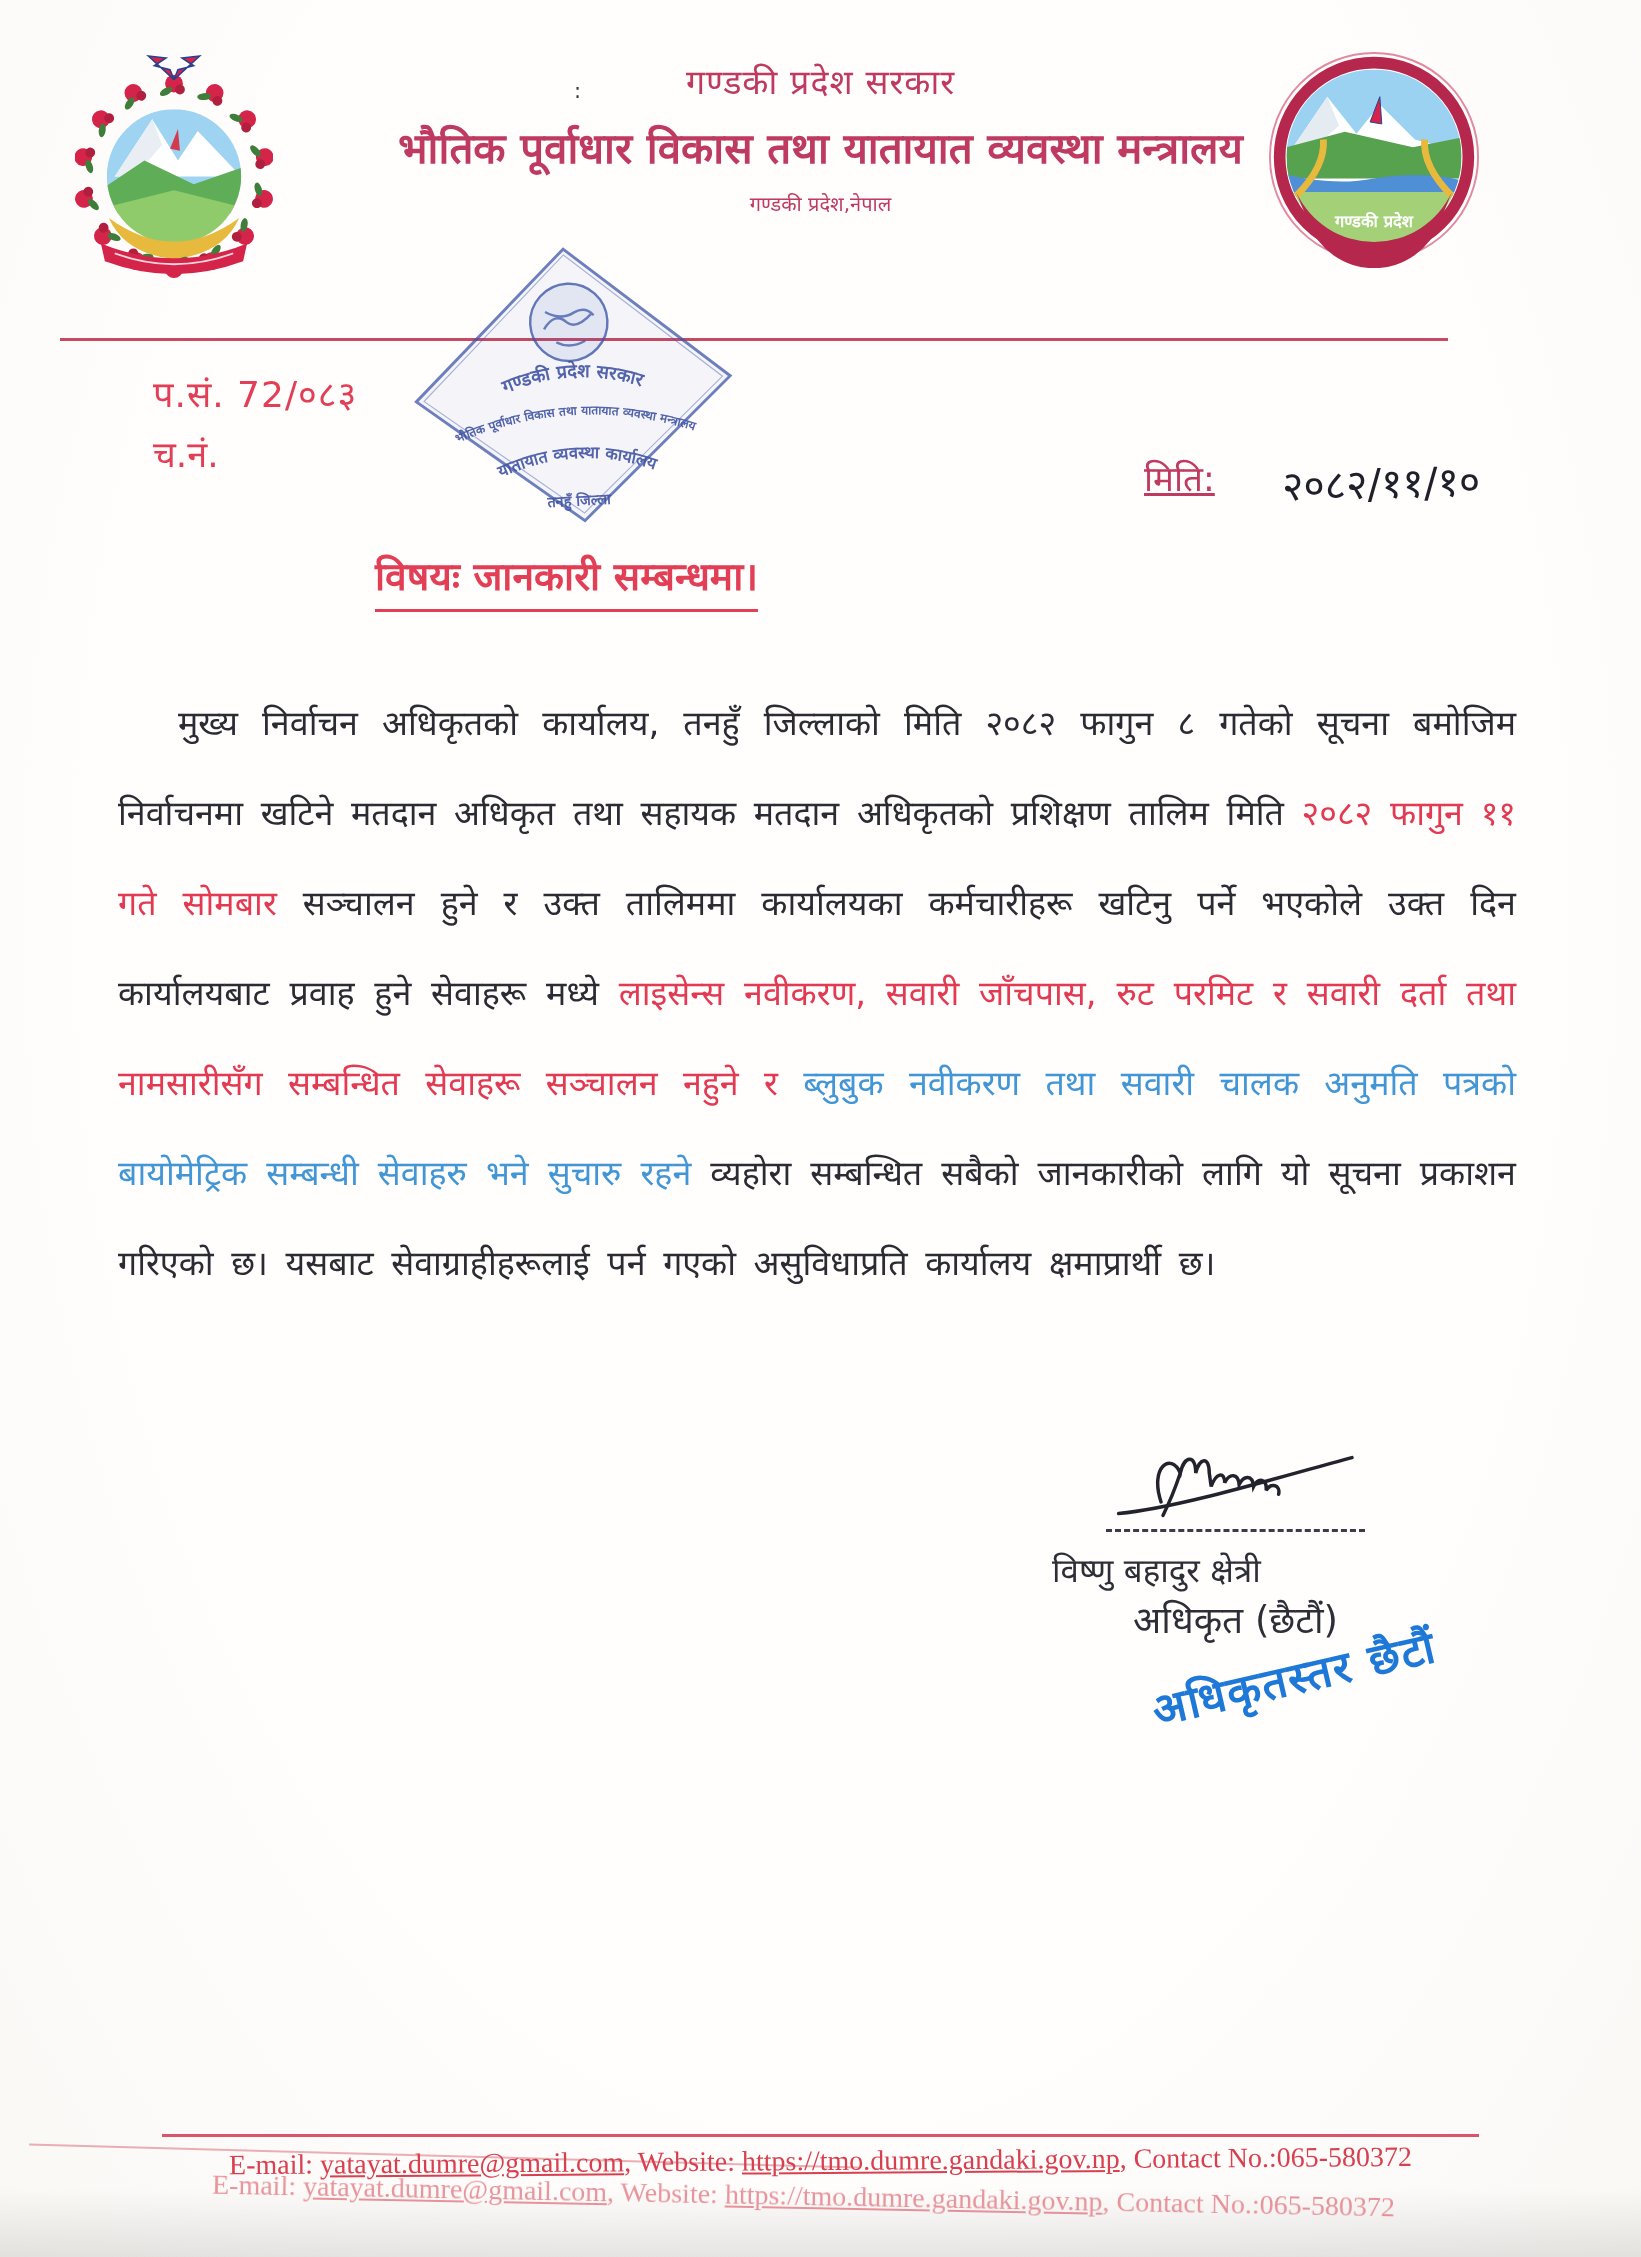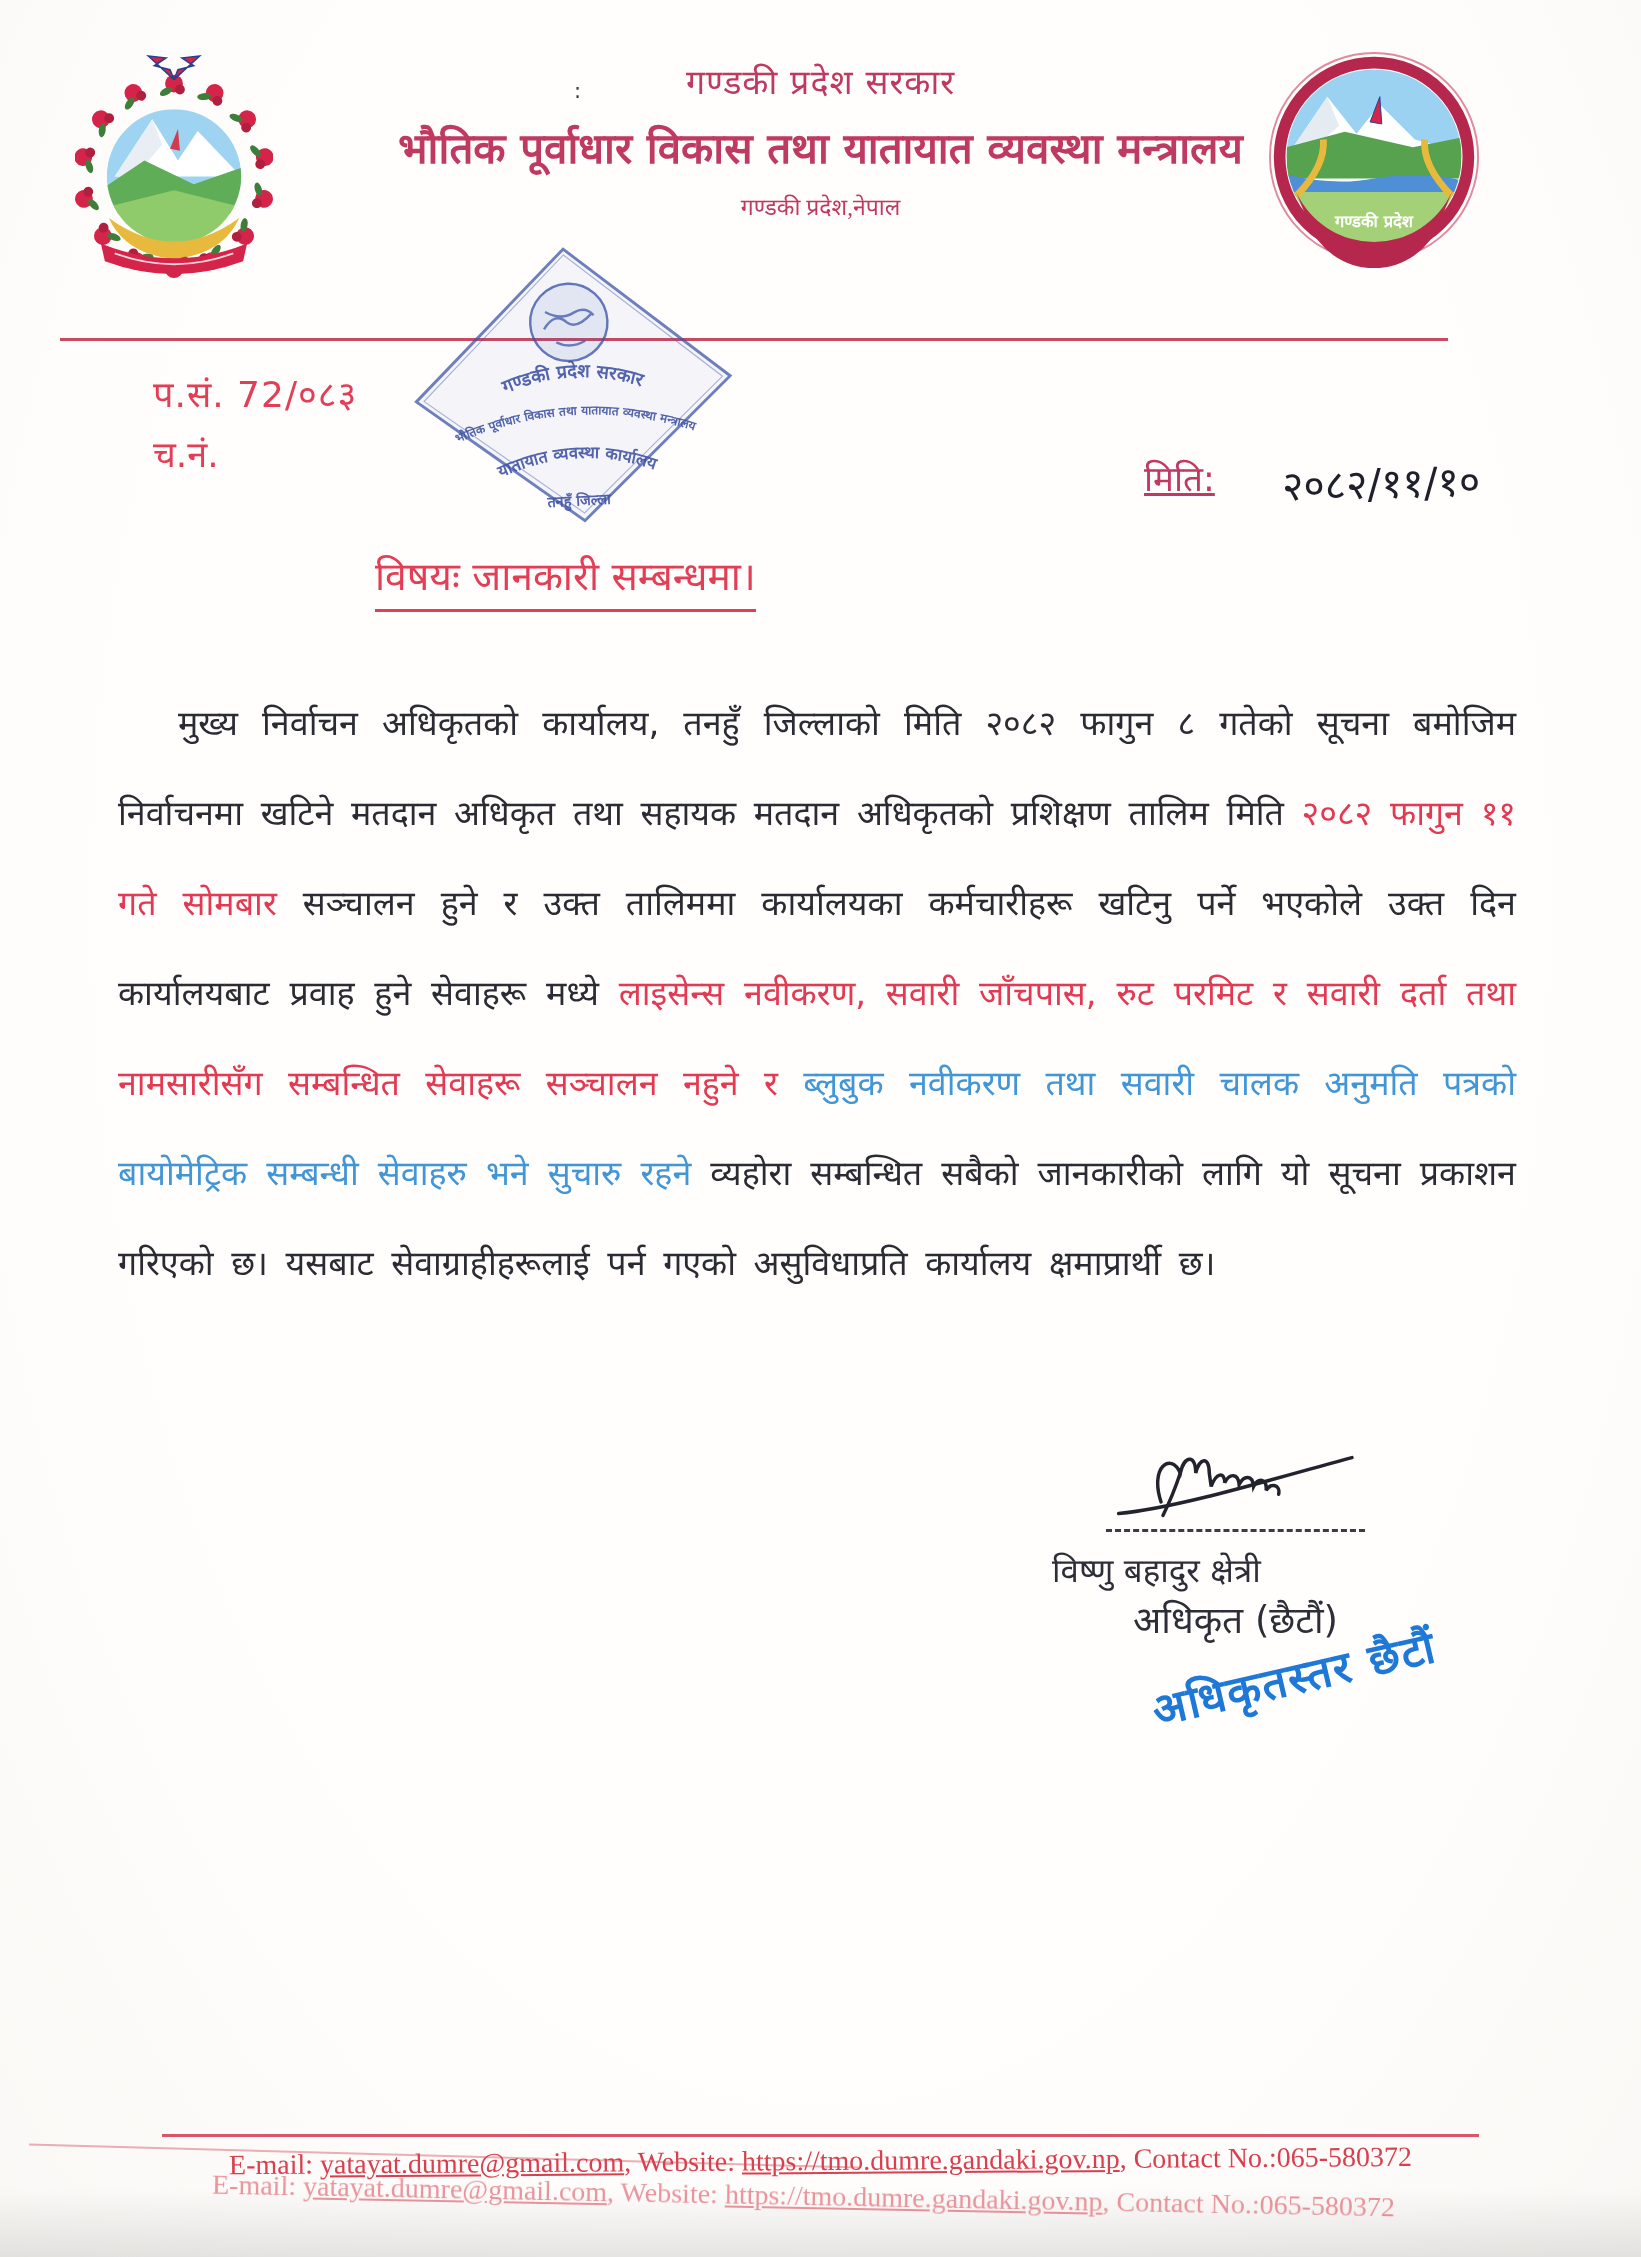--- a/index.html
+++ b/index.html
@@ -21,33 +21,33 @@
       linear-gradient(to bottom, rgba(0,0,0,0) 97%, rgba(120,120,118,0.18) 100%),
       radial-gradient(ellipse at 50% 40%, #fffefd 60%, #faf8f5 100%);
   }
   
   .logo-left{position:absolute;left:75px;top:50px;width:198px;height:237px;}
   .logo-right{position:absolute;left:1267px;top:46px;width:214px;height:222px;}
   .header-block{position:absolute;left:241px;top:58px;width:1159px;text-align:center;color:var(--accent-crimson);}
   .hl1{font-size:34px;font-weight:500;letter-spacing:1px;}
   .hl2{font-size:42px;font-weight:600;margin-top:13.5px;}
   .hl3{font-size:47px;font-weight:700;margin-top:15.4px;}
-  .hl4{font-size:23px;font-weight:500;margin-top:15.4px;font-family:Liberation Serif, serif;}
+  .hl4{font-size:20px;font-weight:500;margin-top:15.4px;}
   .dust-mark{position:absolute;left:574px;top:79px;font-size:21px;color:#3a3a3a;}
   .red-rule{position:absolute;left:60px;top:338px;width:1388px;height:2.9px;background:var(--rule-red);}
   
   .ref-num{position:absolute;left:153px;top:369px;font-size:36px;color:var(--label-red);letter-spacing:1px;}
   .ch-num{position:absolute;left:153px;top:429px;font-size:36px;color:var(--label-red);}
   .date-row{position:absolute;left:1144px;top:454px;width:406px;}
   .date-label{display:inline-block;font-size:35px;color:var(--accent-crimson);vertical-align:top;text-decoration:underline;}
   .date-value{display:inline-block;font-size:41px;color:#20202b;margin-left:62px;transform:rotate(-1.5deg);font-weight:500;}
   
   .office-stamp{position:absolute;left:404px;top:239px;width:338px;height:290px;transform:rotate(-3deg);opacity:.93;}
   
-  .subject{position:absolute;left:375px;top:548px;font-size:39px;font-weight:400;color:var(--label-red);
+  .subject{position:absolute;left:375px;top:548px;font-size:39px;font-weight:700;color:var(--label-red);
            border-bottom:3.9px solid var(--label-red);padding-bottom:7.7px;}
   
   .body-text{
     position:absolute;left:118px;top:678px;width:1398px;
     font-size:34px;line-height:90px;color:var(--ink-black);
     text-align:justify;text-indent:60px;word-spacing:6.8px;font-weight:500;
   }
   .seg-black{color:var(--ink-black);}
   .seg-red{color:var(--body-red);}
   .seg-blue{color:var(--body-blue);}

